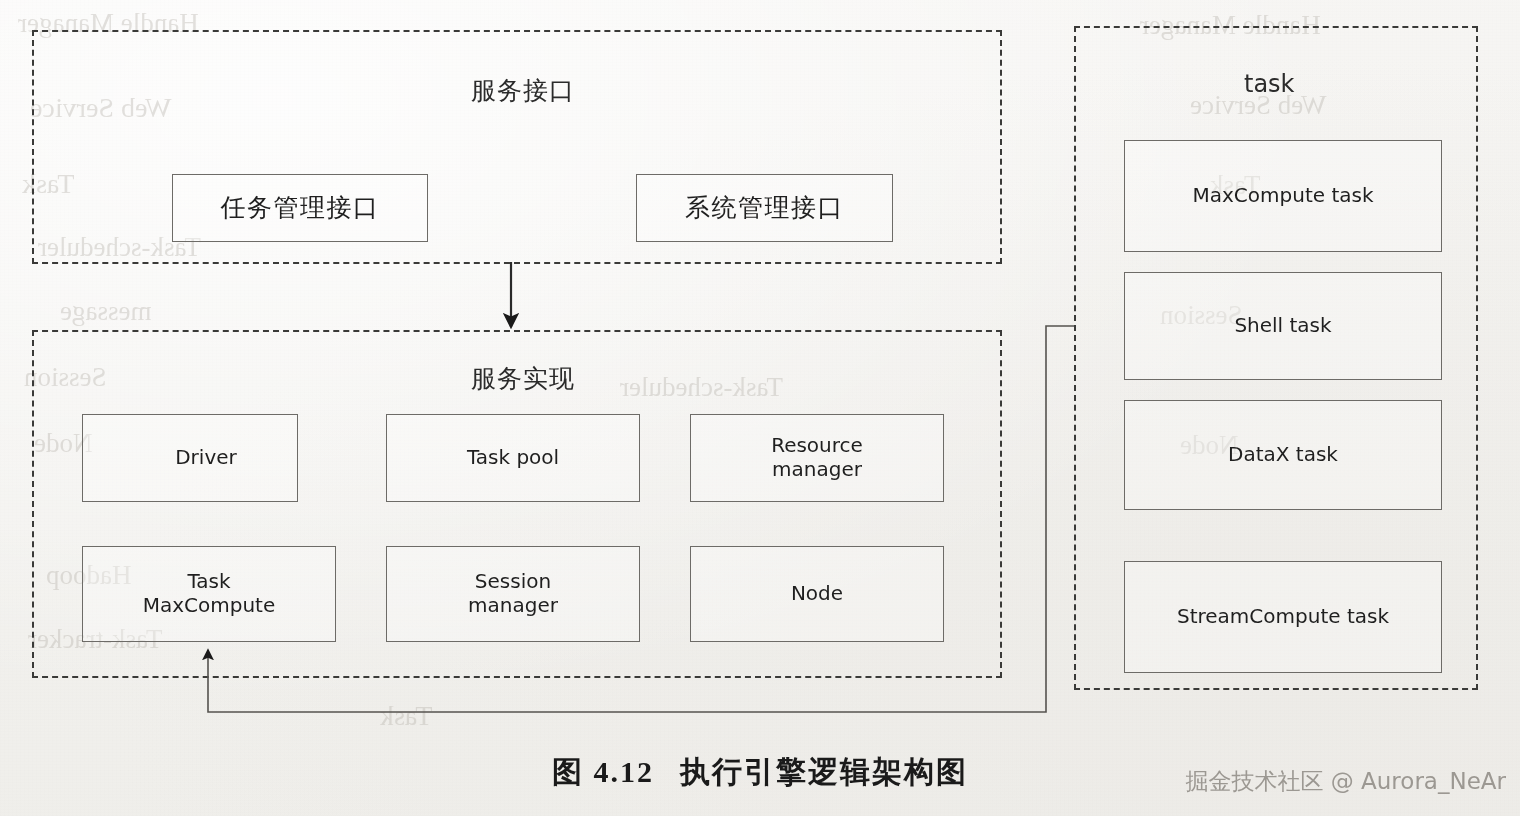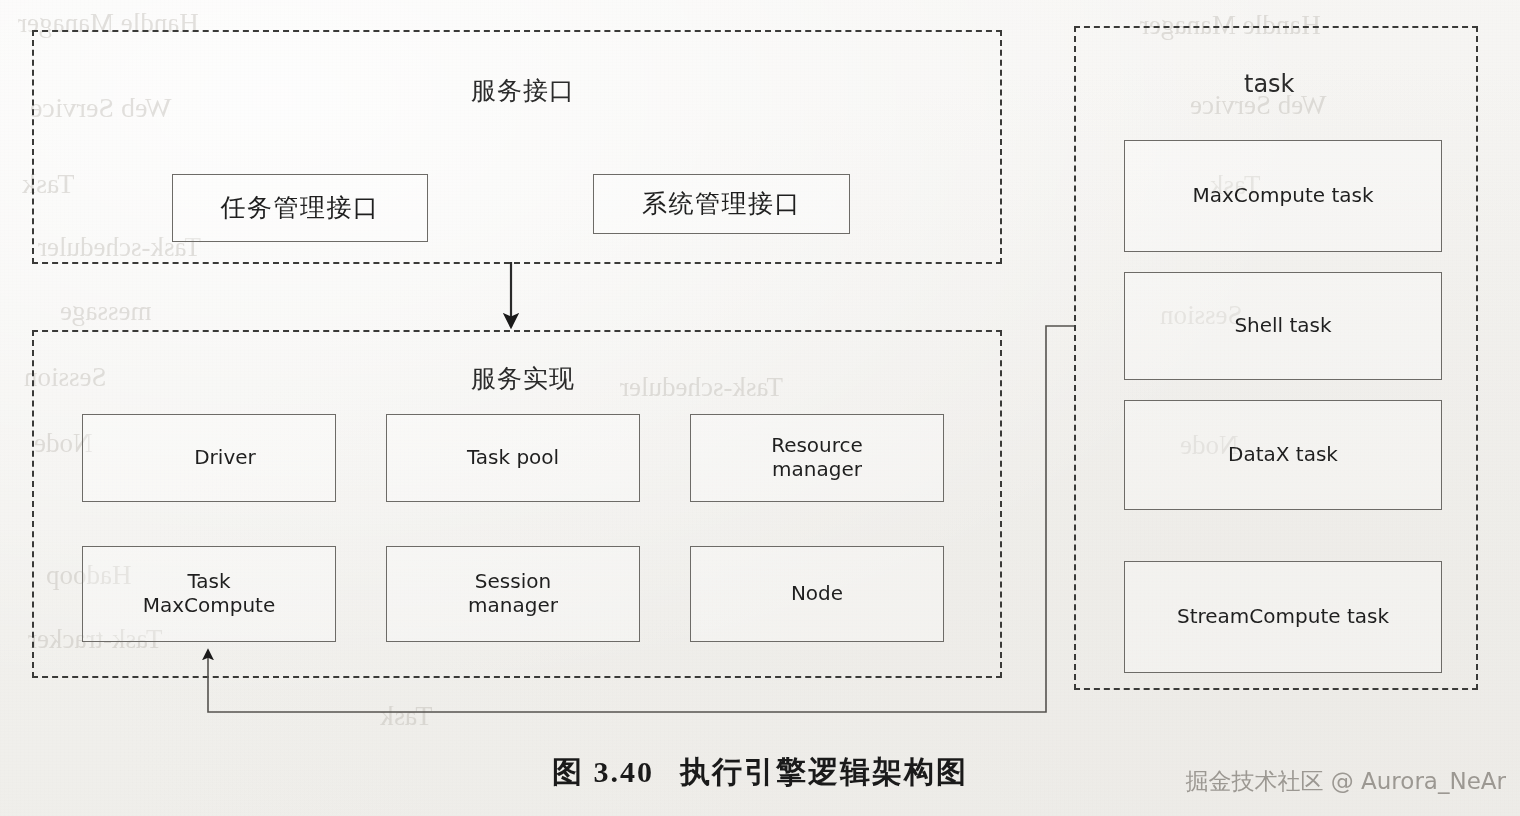--- a/index.html
+++ b/index.html
@@ -120,27 +120,27 @@
   <div class="ghost" style="left:380px;top:700px;font-size:28px;">Task</div>
   <div class="ghost" style="left:620px;top:372px;font-size:27px;">Task-scheduler</div>
 </div>
 
 <div class="panel" style="left:32px;top:30px;width:970px;height:234px;">
 </div>
 <div class="panel-title cn" style="left:455px;top:74px;">服务接口</div>
 
 <div class="box cn" style="left:172px;top:145px;width:256px;height:68px;">任务管理接口</div>
 
-<div class="box cn" style="left:593px;top:145px;width:257px;height:60px;">系统管理接口</div>
+<div class="box cn" style="left:636px;top:145px;width:257px;height:68px;">系统管理接口</div>
 
 <div class="panel" style="left:32px;top:330px;width:970px;height:348px;">
 </div>
 <div class="panel-title cn" style="left:455px;top:362px;">服务实现</div>
 
-<div class="box en" style="left:82px;top:414px;width:254px;height:88px;padding-left:32px;">Driver</div>
+<div class="box en" style="left:82px;top:414px;width:216px;height:88px;padding-left:32px;">Driver</div>
 
 <div class="box en" style="left:386px;top:414px;width:254px;height:88px;">Task pool</div>
 
 <div class="box en" style="left:690px;top:414px;width:254px;height:88px;">
   <span style="display:block;">
     <span>Resource</span><br>
     <span>manager</span>
   </span>
 </div>
 
@@ -182,16 +182,16 @@
   <g>
     <path d="M 511 262 L 511 327" stroke="#2a2a2a" stroke-width="2.2" fill="none" marker-end="url(#arr)"></path>
   </g>
 
   <g>
     <path d="M 1074 326 L 1046 326 L 1046 712 L 208 712 L 208 650" stroke="#55534f" stroke-width="1.6" fill="none" marker-end="url(#arr)"></path>
   </g>
 </svg>
 
 <div id="caption">
-  <span class="num">图 3.40</span><span class="gap"></span><span>执行引擎逻辑架构图</span>
+  <span class="num">图 4.12</span><span class="gap"></span><span>执行引擎逻辑架构图</span>
 </div>
 
 <div id="watermark">掘金技术社区 @ Aurora_NeAr</div>
 
 </body></html>

